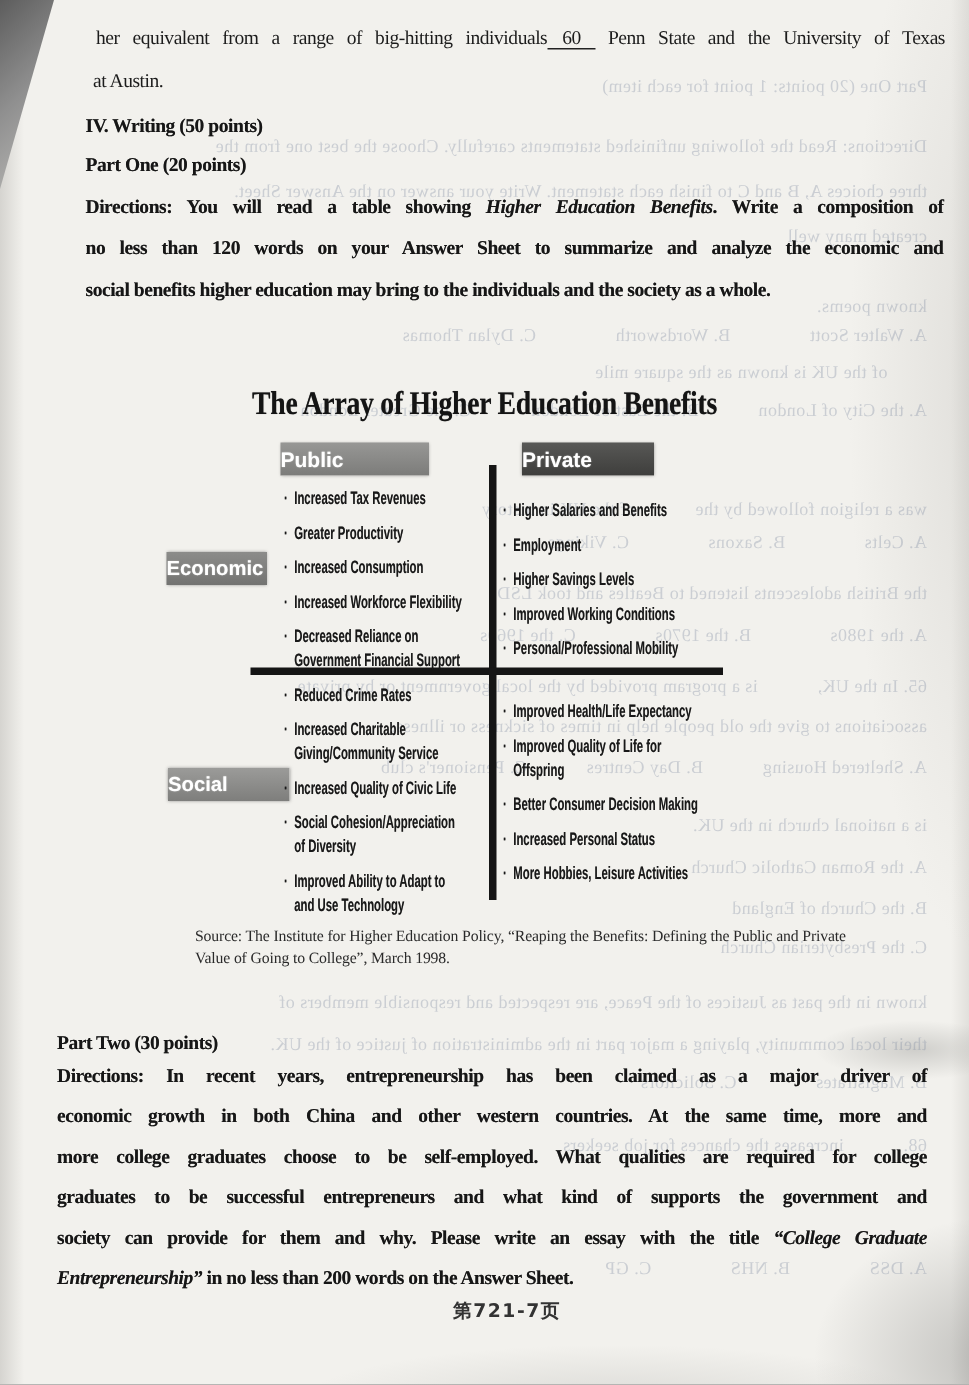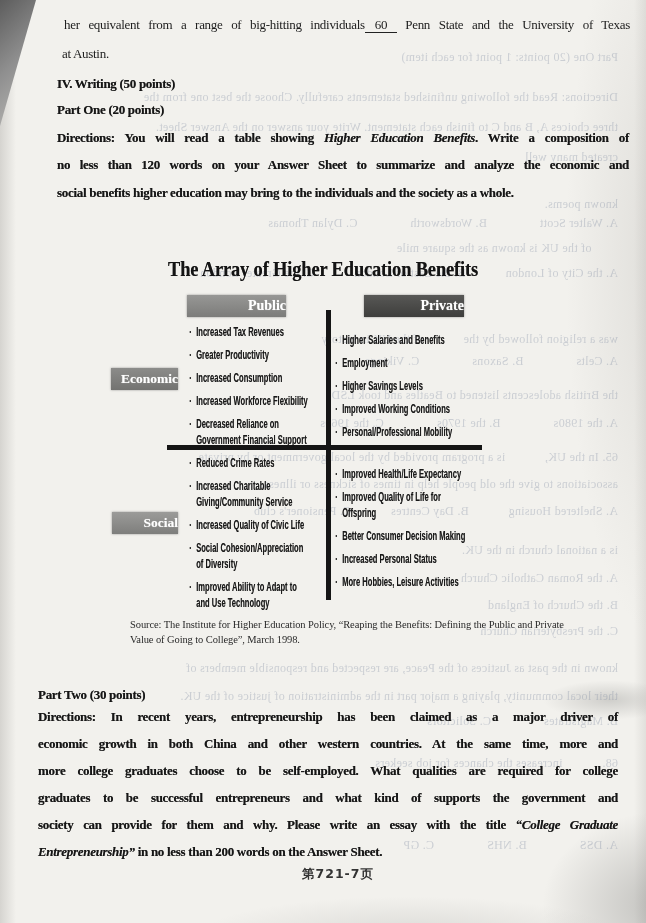--- a/index.html
+++ b/index.html
@@ -41,29 +41,29 @@
   .p2{left:38px;width:580px;}
   
   .dg-title{
     position:absolute;left:3px;top:256px;width:640px;text-align:center;
     font-size:22px;font-weight:bold;letter-spacing:-0.2px;color:#141414;
     transform:scaleX(0.84);text-shadow:0 0 .5px rgba(0,0,0,.6);
     white-space:nowrap;z-index:2;
   }
   .hdrbox{
     position:absolute;height:22px;z-index:2;
-    font-family:Liberation Serif, serif;font-weight:bold;font-size:14px;
-    color:#fff;text-align:right;line-height:22px;
+    font-family:Liberation Sans, sans-serif;font-weight:bold;font-size:14px;
+    color:#fff;text-align:left;line-height:22px;
     text-shadow:0 0 1px rgba(255,255,255,.5);
     box-shadow:0 0 2px rgba(60,60,60,.5);
   }
   .box-public{left:187px;top:295px;width:99px;background:linear-gradient(180deg,#979795,#7c7c7a);}
-  .box-private{left:348px;top:295px;width:100px;background:linear-gradient(180deg,#585856,#3e3e3c);margin-left:16px;}
+  .box-private{left:348px;top:295px;width:88px;background:linear-gradient(180deg,#585856,#3e3e3c);}
   .box-economic{left:111px;top:368px;width:67px;font-size:13.5px;background:linear-gradient(180deg,#8c8c8a,#737371);}
-  .box-social{left:112px;top:512px;width:66px;font-size:13.5px;background:linear-gradient(180deg,#9b9b99,#7e7e7c);}
+  .box-social{left:112px;top:512px;width:81px;font-size:13.5px;background:linear-gradient(180deg,#9b9b99,#7e7e7c);}
   .vline{position:absolute;left:326px;top:310px;width:5px;height:290px;background:#151515;z-index:1;}
   .hline{position:absolute;left:167px;top:445px;width:315px;height:5px;background:#151515;z-index:1;}
   .qlist{
     position:absolute;width:310px;z-index:2;
     transform:scaleX(0.63);transform-origin:0 0;
     font-family:"Liberation Sans", sans-serif;font-weight:bold;font-size:12px;
     color:#181818;text-shadow:0 0 .4px rgba(0,0,0,.4);
   }
   .qitem{position:relative;padding-left:13px;margin-bottom:7px;line-height:16px;white-space:pre-line;}
   .qitem::before{content:"\00B7";position:absolute;left:2px;top:0;font-weight:900;}

